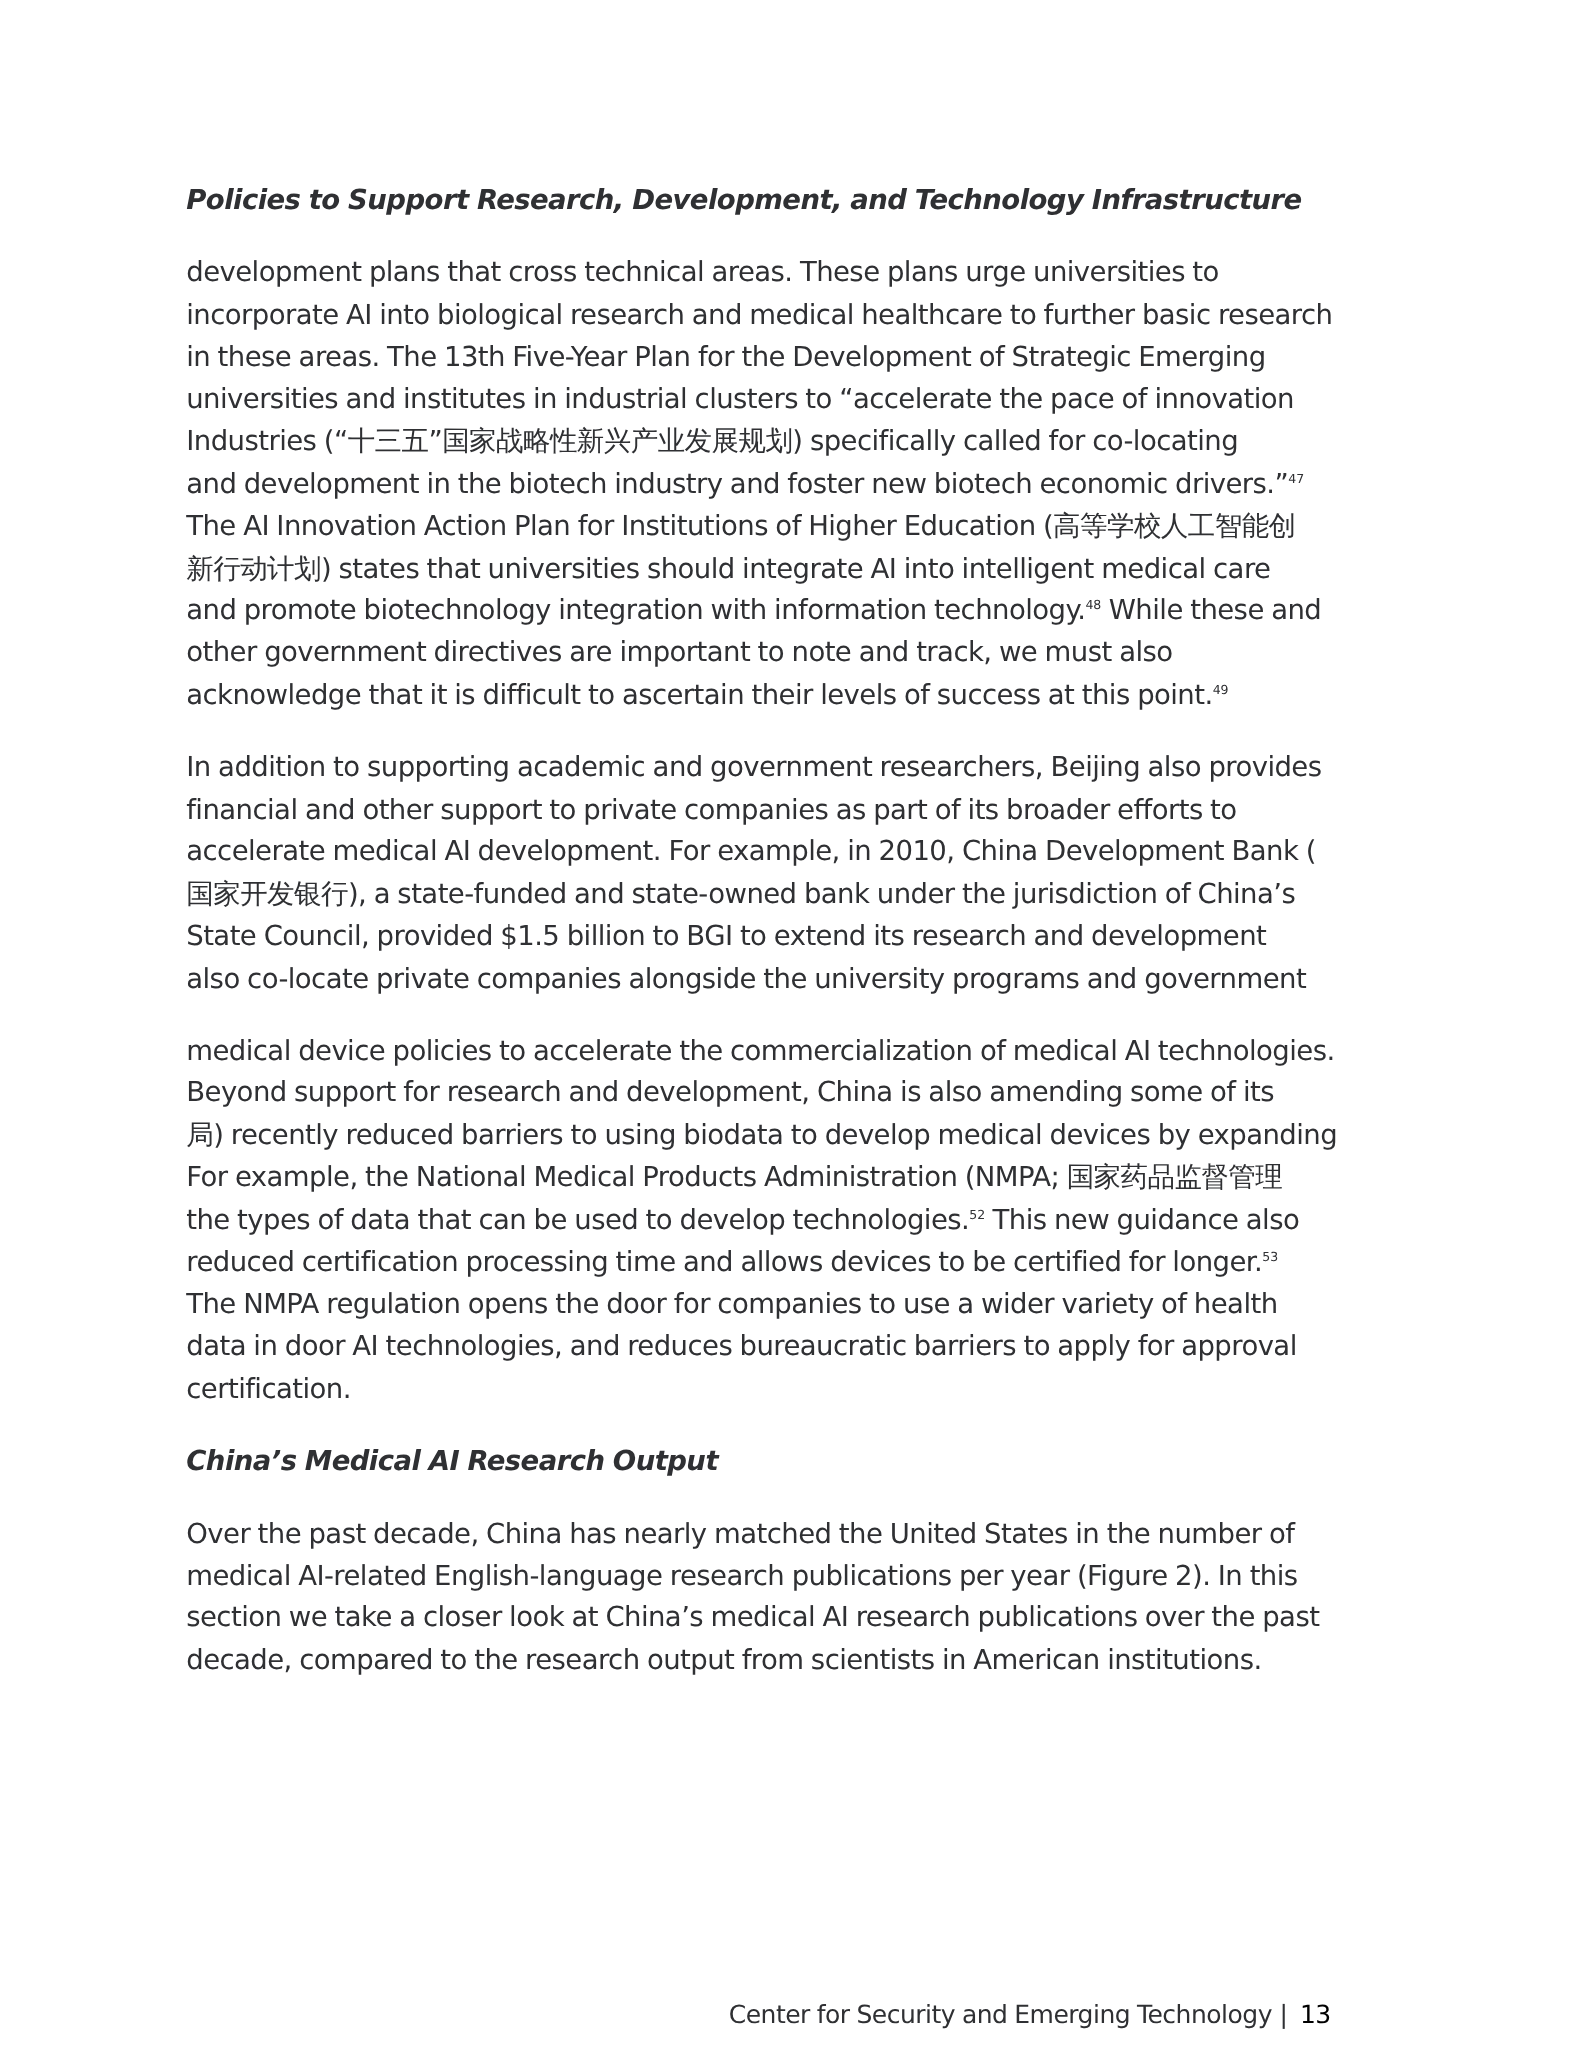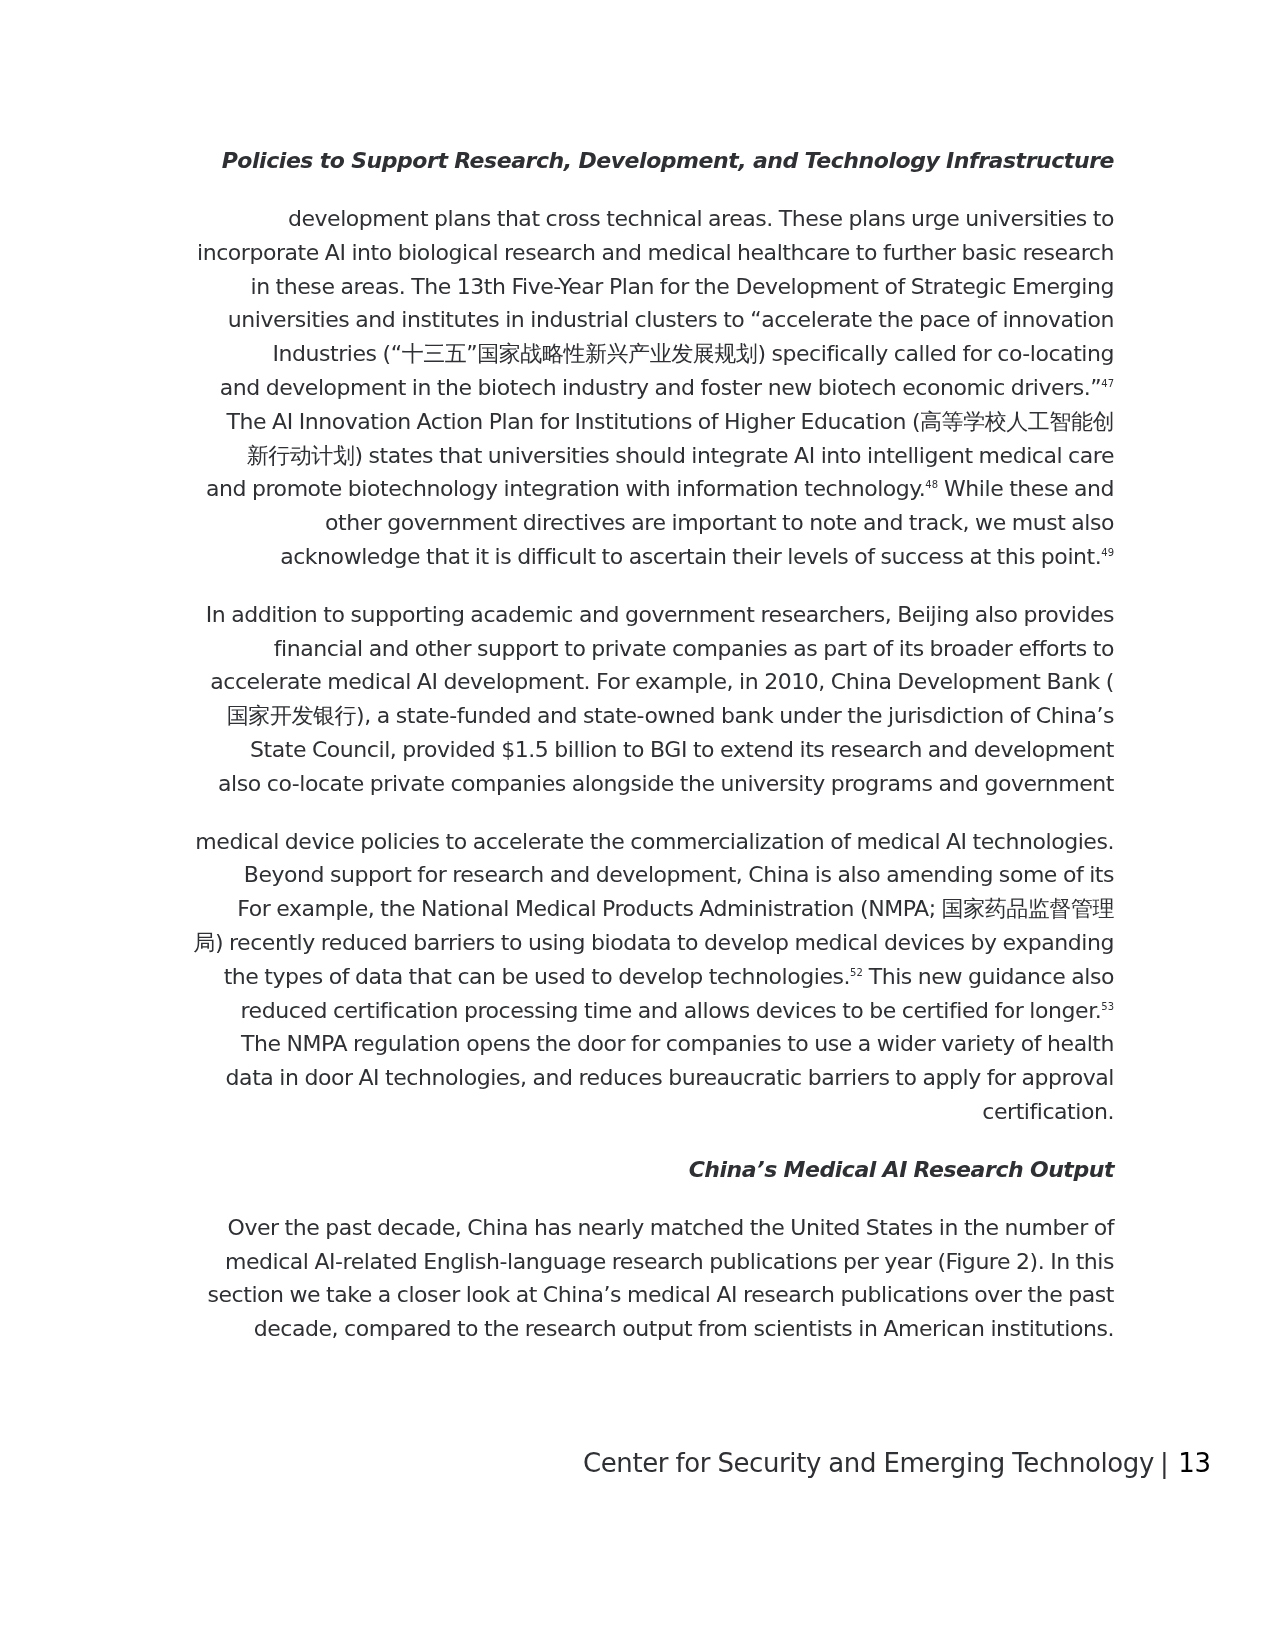--- a/index.html
+++ b/index.html
@@ -13,21 +13,20 @@
       position: relative;
       overflow: hidden;
       font-family: "DejaVu Sans", "Liberation Sans", sans-serif;
       color: #2f3033;
     }
     .page-body {
       position: absolute;
       left: 149px;
       top: 144px;
       width: 965px;
-      text-align: right;
     }
     .section-heading {
       font-style: italic;
       font-size: 22px;
       line-height: 34px;
       margin: 0 0 24px 0;
       letter-spacing: -0.45px;
       word-spacing: -0.5px;
       white-space: nowrap;
     }
@@ -44,22 +43,22 @@
     }
     sup.fn {
       font-size: 10px;
       line-height: 0;
       vertical-align: 8px;
       letter-spacing: 0;
     }
     .footer {
       position: absolute;
       left: 583px;
-      top: 1446px;
-      font-size: 26px;
+      top: 1594px;
+      font-size: 20px;
       line-height: 34px;
       white-space: nowrap;
       letter-spacing: -0.4px;
       word-spacing: -0.5px;
       color: #2f3033;
     }
     .footer .sep {
       margin: 0 10px 0 6px;
     }
     .footer .page-num {
@@ -92,22 +91,22 @@
     <span class="line">financial and other support to private companies as part of its broader efforts to</span>
     <span class="line">accelerate medical AI development. For example, in 2010, China Development Bank (</span>
     <span class="line">国家开发银行), a state-funded and state-owned bank under the jurisdiction of China’s</span>
     <span class="line">State Council, provided $1.5 billion to BGI to extend its research and development</span>
     <span class="line">also co-locate private companies alongside the university programs and government</span>
   </p>
 
   <p class="para">
     <span class="line">medical device policies to accelerate the commercialization of medical AI technologies.</span>
     <span class="line">Beyond support for research and development, China is also amending some of its</span>
+    <span class="line">局) recently reduced barriers to using biodata to develop medical devices by expanding</span>
     <span class="line">For example, the National Medical Products Administration (NMPA; 国家药品监督管理</span>
-    <span class="line">局) recently reduced barriers to using biodata to develop medical devices by expanding</span>
     <span class="line"><span>the types of data that can be used to develop technologies.</span><sup class="fn">52</sup><span> This new guidance also</span></span>
     <span class="line"><span>reduced certification processing time and allows devices to be certified for longer.</span><sup class="fn">53</sup></span>
     <span class="line">The NMPA regulation opens the door for companies to use a wider variety of health</span>
     <span class="line">data in door AI technologies, and reduces bureaucratic barriers to apply for approval</span>
     <span class="line">certification.</span>
   </p>
 
   <h3 class="section-heading">China’s Medical AI Research Output</h3>
 
   <p class="para">

